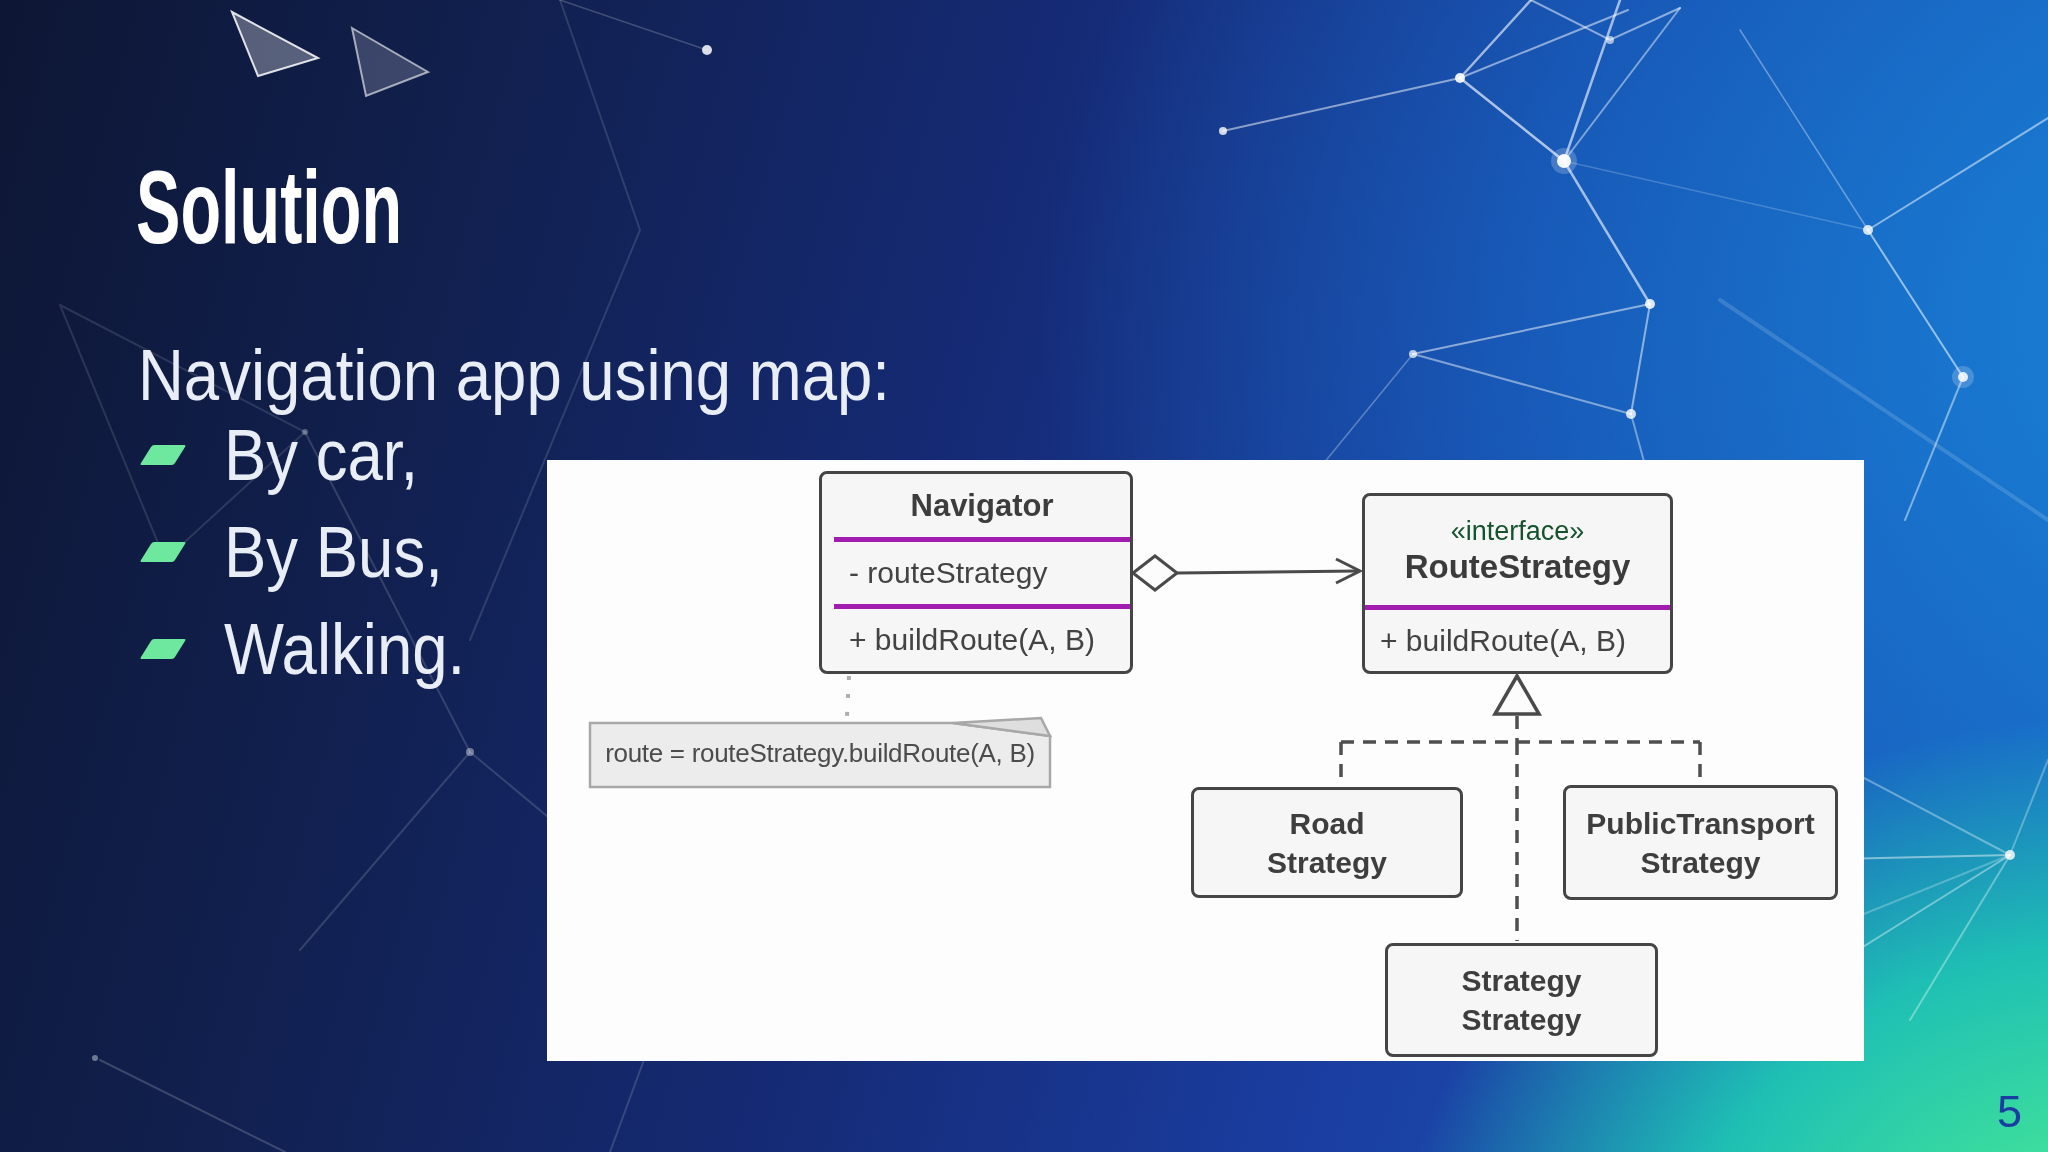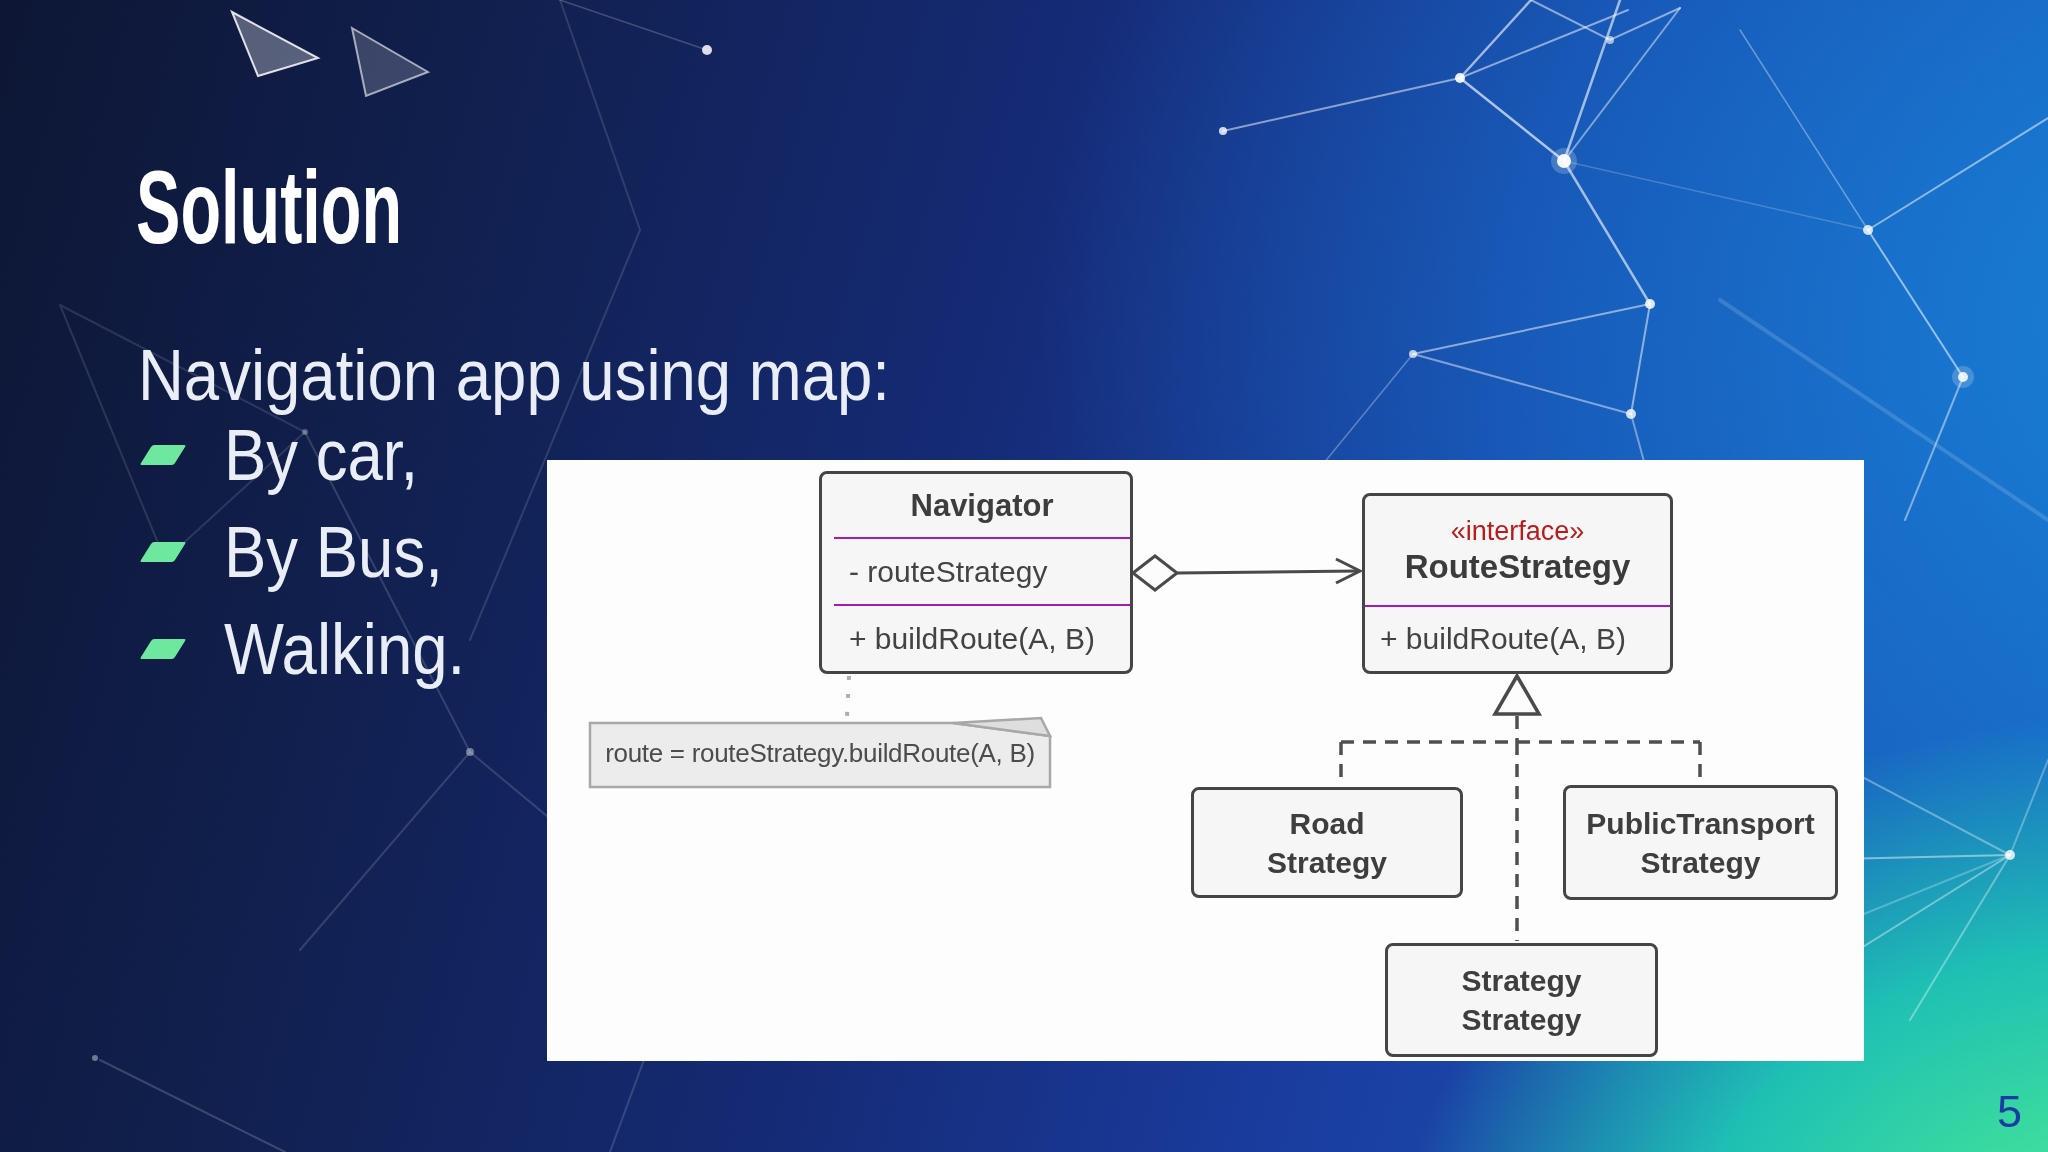--- a/index.html
+++ b/index.html
@@ -25,27 +25,27 @@
   .bullet-row{display:flex;align-items:center;height:97px;}
   .bullet-marker{width:34px;height:20px;background:#6ee79f;transform:skewX(-32deg);border-radius:2px;margin-left:8px;margin-right:44px;flex:none;}
   .bullet-label{color:#e9edf5;font-size:73px;line-height:1;white-space:nowrap;}
   .page-num{position:absolute;right:26px;bottom:18px;color:#1b3da1;font-size:45px;line-height:1;}
 
   
   .panel{position:absolute;left:547px;top:460px;width:1317px;height:601px;background:#fdfdfd;}
   .connectors{position:absolute;left:0;top:0;}
   .uml-box{position:absolute;box-sizing:border-box;background:#f7f6f7;border:3px solid #454545;border-radius:8px;color:#3d3d3d;}
   .uml-head{display:flex;align-items:center;justify-content:center;font-weight:bold;font-size:31px;box-sizing:border-box;}
-  .uml-row{display:flex;align-items:center;font-size:30px;color:#434343;padding-left:15px;border-top:2px solid #a21caf;box-sizing:border-box;white-space:nowrap;}
+  .uml-row{display:flex;align-items:center;font-size:30px;color:#434343;padding-left:15px;border-top:5px solid #a21caf;box-sizing:border-box;white-space:nowrap;}
   .nav-box{left:272px;top:11px;width:314px;height:203px;padding-left:12px;}
   .nav-box .uml-head{height:63px;}
   .nav-box .uml-row{height:67px;}
   .if-box{left:815px;top:33px;width:311px;height:181px;}
   .if-top{height:109px;display:flex;flex-direction:column;align-items:center;justify-content:center;line-height:1.2;}
-  .if-stereo{font-size:27px;color:#b91c1c;}
+  .if-stereo{font-size:27px;color:#14532d;}
   .if-name{font-size:33px;font-weight:bold;color:#3b3b3b;}
   .if-box .uml-row{height:66px;}
   .leaf{display:flex;align-items:center;justify-content:center;text-align:center;font-weight:bold;font-size:30px;line-height:39px;color:#3e3e3e;}
   .road-box{left:644px;top:327px;width:272px;height:111px;}
   .pt-box{left:1016px;top:325px;width:275px;height:115px;}
   .walk-box{left:838px;top:483px;width:273px;height:114px;}
   .note-label{position:absolute;left:43px;top:258px;width:460px;height:70px;display:flex;align-items:center;justify-content:center;font-size:26px;color:#4c4c4c;letter-spacing:-0.3px;white-space:nowrap;}
 </style>
 </head>
 <body>

